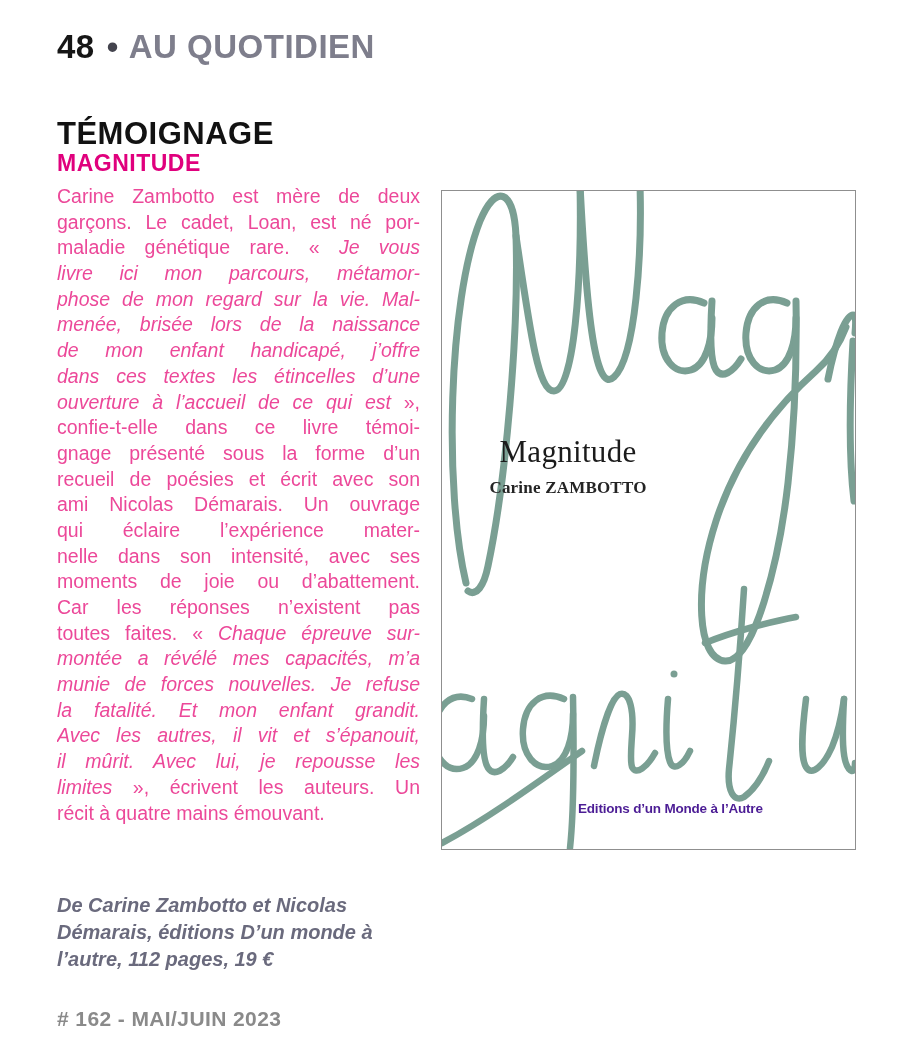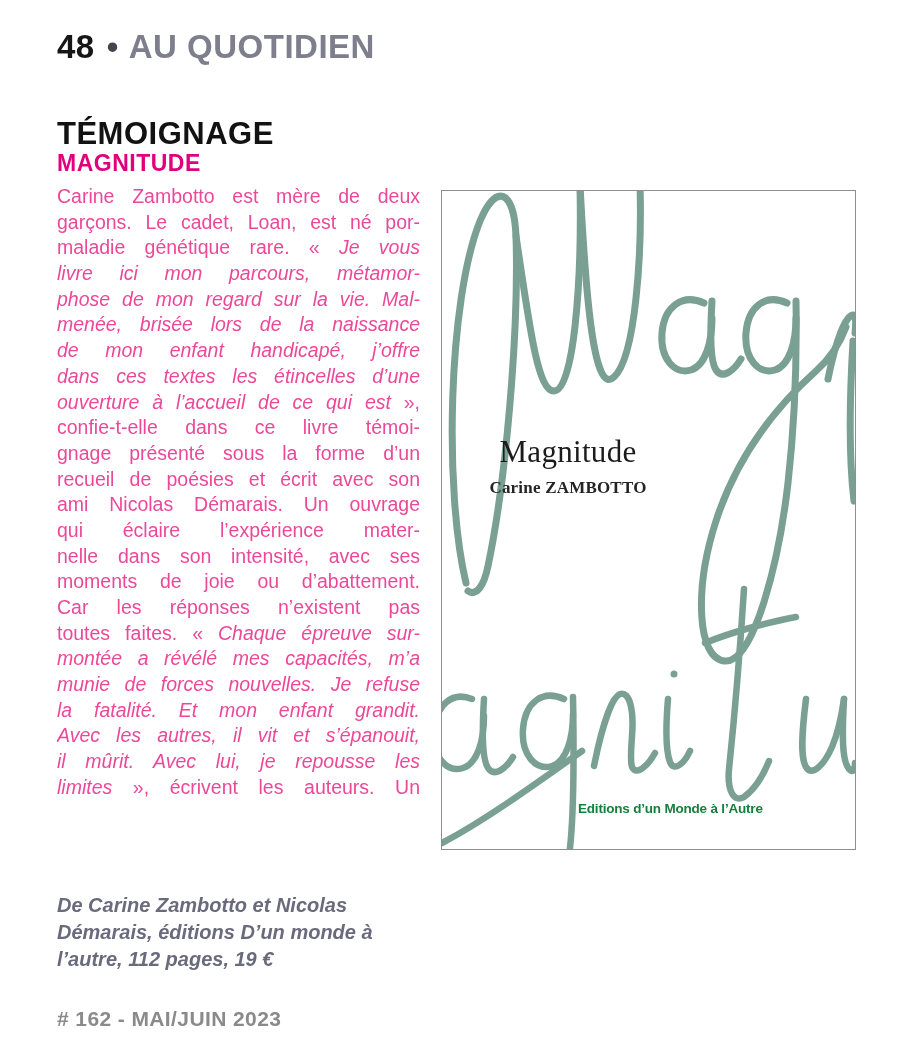--- a/index.html
+++ b/index.html
@@ -67,21 +67,21 @@
     font-family:"Liberation Serif",serif;font-size:31px;color:#1b1b1b;
     letter-spacing:.3px;
   }
   .cover-authors{
     left:0;top:287px;width:252px;text-align:center;
     font-family:"Liberation Serif",serif;font-size:17px;font-weight:700;
     color:#242424;line-height:20px;letter-spacing:.2px;
   }
   .cover-publisher{
     left:136px;top:610px;
-    font-size:13.5px;font-weight:700;color:#15803d;letter-spacing:-.2px;
+    font-size:13.5px;font-weight:700;color:#4c1d95;letter-spacing:-.2px;
     white-space:nowrap;
   }
 </style>
 </head>
 <body>
 
 <div class="abs page-header">
   <span class="num">48</span><span class="dot">•</span><span class="section">AU QUOTIDIEN</span>
 </div>
 
@@ -106,20 +106,21 @@
     <div class="bline"><span>nelle dans son intensité, avec ses</span></div>
     <div class="bline"><span>moments de joie ou d’abattement.</span></div>
     <div class="bline"><span>Car les réponses n’existent pas</span></div>
     <div class="bline"><span>toutes faites. « </span><span class="it">Chaque épreuve sur-</span></div>
     <div class="bline"><span class="it">montée a révélé mes capacités, m’a</span></div>
     <div class="bline"><span class="it">munie de forces nouvelles. Je refuse</span></div>
     <div class="bline"><span class="it">la fatalité. Et mon enfant grandit.</span></div>
     <div class="bline"><span class="it">Avec les autres, il vit et s’épanouit,</span></div>
     <div class="bline"><span class="it">il mûrit. Avec lui, je repousse les</span></div>
     <div class="bline"><span class="it">limites</span><span> », écrivent les auteurs. Un</span></div>
+    <div class="bline last"><span>récit à quatre mains émouvant.</span></div>
   </div>
 
 <div class="abs credit">
     <div>De Carine Zambotto et Nicolas</div>
     <div>Démarais, éditions D’un monde à</div>
     <div>l’autre, 112 pages, 19 €</div>
   </div>
 
 <div class="abs page-footer"># 162 - MAI/JUIN 2023</div>
 

